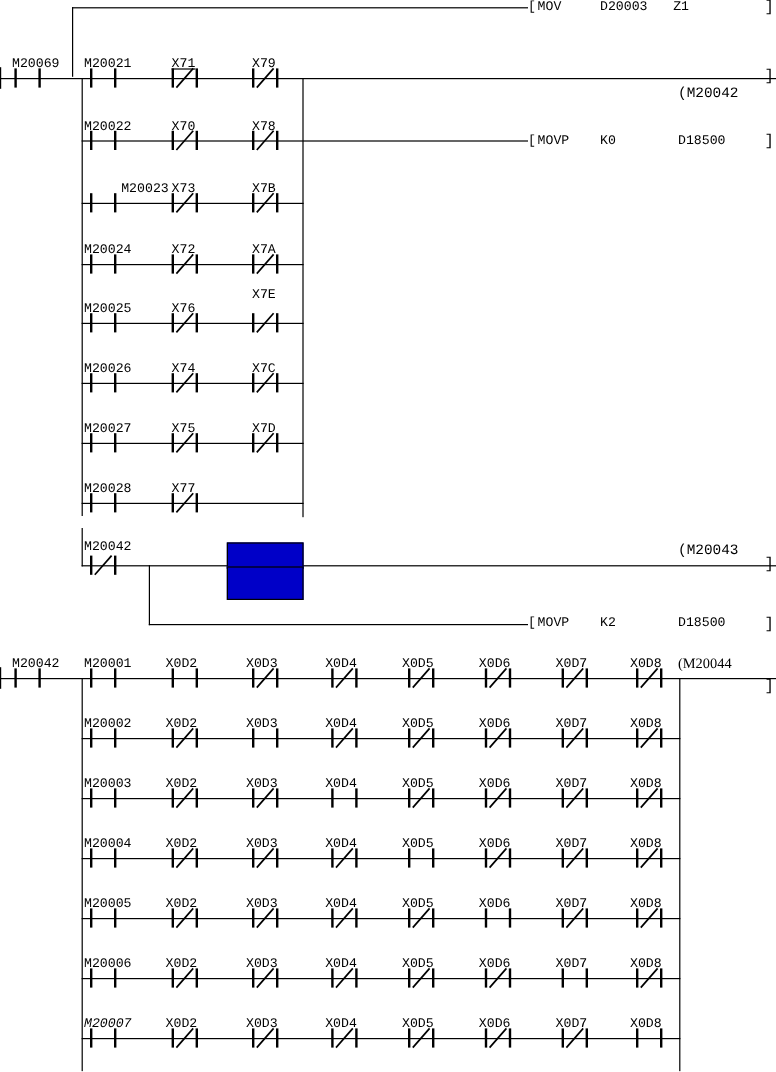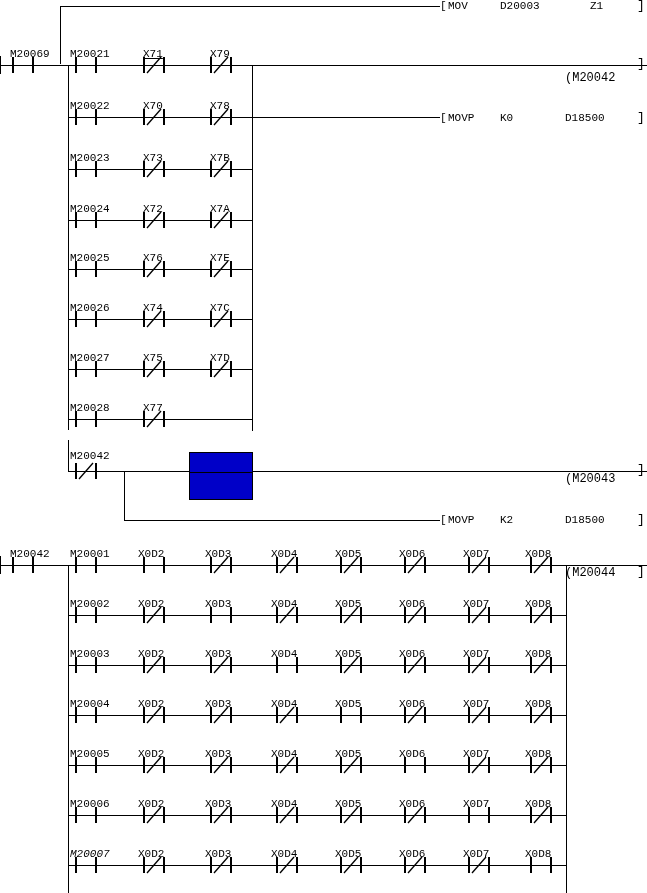--- a/index.html
+++ b/index.html
@@ -22,21 +22,21 @@
 </head>
 <body>
 
 <div id="canvas">
 
   <div class="hline" style="left:60px;top:6px;width:380px;"></div>
   <div class="vline" style="left:60px;top:6px;height:58px;"></div>
   <div class="instr" style="left:440px;top:0px;">[</div>
   <div class="instr" style="left:448px;top:0px;">MOV</div>
   <div class="instr" style="left:500px;top:0px;">D20003</div>
-  <div class="instr" style="left:590px;top:0px;">Z1</div>
+  <div class="instr" style="left:561px;top:0px;">Z1</div>
   <div class="bracket" style="left:637px;top:-2px;">]</div>
 
   <div class="lbl" style="left:10px;top:48px;">M20069</div>
   <div class="lbl" style="left:70px;top:48px;">M20021</div>
   <div class="lbl" style="left:143px;top:48px;text-decoration:underline;">X71</div>
   <div class="lbl" style="left:210px;top:48px;">X79</div>
 
   <div class="vline" style="left:0px;top:56px;height:18px;"></div>
   <div class="hline" style="left:0px;top:65px;width:647px;"></div>
 
@@ -94,21 +94,21 @@
       <svg class="slash" viewBox="0 0 18 20">
         <line x1="2" y1="18" x2="16" y2="2" stroke="#000" stroke-width="1.4"></line>
       </svg>
     </div>
   <div class="instr" style="left:440px;top:112px;">[</div>
   <div class="instr" style="left:448px;top:112px;">MOVP</div>
   <div class="instr" style="left:500px;top:112px;">K0</div>
   <div class="instr" style="left:565px;top:112px;">D18500</div>
   <div class="bracket" style="left:637px;top:110px;">]</div>
 
-  <div class="lbl" style="left:70px;top:152px;">M20023</div>
+  <div class="lbl" style="left:70px;top:152px;padding-left:31px;">M20023</div>
   <div class="lbl" style="left:143px;top:152px;">X73</div>
   <div class="lbl" style="left:210px;top:152px;">X7B</div>
   <div class="hline" style="left:68px;top:169px;width:185px;"></div>
   <div class="contact" style="left:75px;top:161px;">
       <div class="bar bl"></div>
       <div class="bar br"></div>
     </div>
   <div class="contact" style="left:143px;top:161px;">
       <div class="bar bl"></div>
       <div class="bar br"></div>
@@ -142,21 +142,21 @@
   <div class="contact" style="left:210px;top:212px;">
       <div class="bar bl"></div>
       <div class="bar br"></div>
       <svg class="slash" viewBox="0 0 18 20">
         <line x1="2" y1="18" x2="16" y2="2" stroke="#000" stroke-width="1.4"></line>
       </svg>
     </div>
 
   <div class="lbl" style="left:70px;top:252px;">M20025</div>
   <div class="lbl" style="left:143px;top:252px;">X76</div>
-  <div class="lbl" style="left:210px;top:252px;">X7E</div>
+  <div class="lbl" style="left:210px;top:240px;">X7E</div>
   <div class="hline" style="left:68px;top:269px;width:185px;"></div>
   <div class="contact" style="left:75px;top:261px;">
       <div class="bar bl"></div>
       <div class="bar br"></div>
     </div>
   <div class="contact" style="left:143px;top:261px;">
       <div class="bar bl"></div>
       <div class="bar br"></div>
       <svg class="slash" viewBox="0 0 18 20">
         <line x1="2" y1="18" x2="16" y2="2" stroke="#000" stroke-width="1.4"></line>
@@ -236,39 +236,39 @@
   <div class="vline" style="left:68px;top:440px;height:32px;"></div>
   <div class="contact" style="left:75px;top:463px;">
     <div class="bar bl"></div>
       <div class="bar br"></div>
     <svg class="slash" viewBox="0 0 18 20">
         <line x1="2" y1="18" x2="16" y2="2" stroke="#000" stroke-width="1.4"></line>
       </svg>
   </div>
   <div class="blockbox" style="left:189px;top:452px;width:62px;height:20px;"></div>
   <div class="blockbox" style="left:189px;top:472px;width:62px;height:26px;"></div>
-  <div class="coil" style="left:565px;top:472px;">(M20043</div>
+  <div class="coil" style="left:565px;top:452px;">(M20043</div>
   <div class="bracket" style="left:637px;top:462px;">]</div>
 
   <div class="vline" style="left:124px;top:471px;height:50px;"></div>
   <div class="hline" style="left:124px;top:520px;width:316px;"></div>
   <div class="instr" style="left:440px;top:514px;">[</div>
   <div class="instr" style="left:448px;top:514px;">MOVP</div>
   <div class="instr" style="left:500px;top:514px;">K2</div>
   <div class="instr" style="left:565px;top:514px;">D18500</div>
   <div class="bracket" style="left:637px;top:512px;">]</div>
 
   <div class="lbl" style="left:10px;top:548px;">M20042</div>
   <div class="vline" style="left:0px;top:556px;height:18px;"></div>
   <div class="hline" style="left:0px;top:565px;width:647px;"></div>
   <div class="contact" style="left:12px;top:557px;">
       <div class="bar bl"></div>
       <div class="bar br"></div>
     </div>
-  <div class="coil" style="left:565px;top:566px;">(M20044</div>
+  <div class="coil" style="left:565px;top:546px;font-family:Liberation Serif, serif;">(M20044</div>
   <div class="bracket" style="left:637px;top:564px;">]</div>
 
   <div class="vline" style="left:68px;top:565px;height:328px;"></div>
   <div class="vline" style="left:566px;top:565px;height:328px;"></div>
 
   <div id="rung4-rows">
       <div class="lbl" style="left: 70px; top: 548px;">M20001</div>
       <div class="contact" style="left: 75px; top: 557px;">
         <div class="bar bl"></div>
         <div class="bar br"></div>

